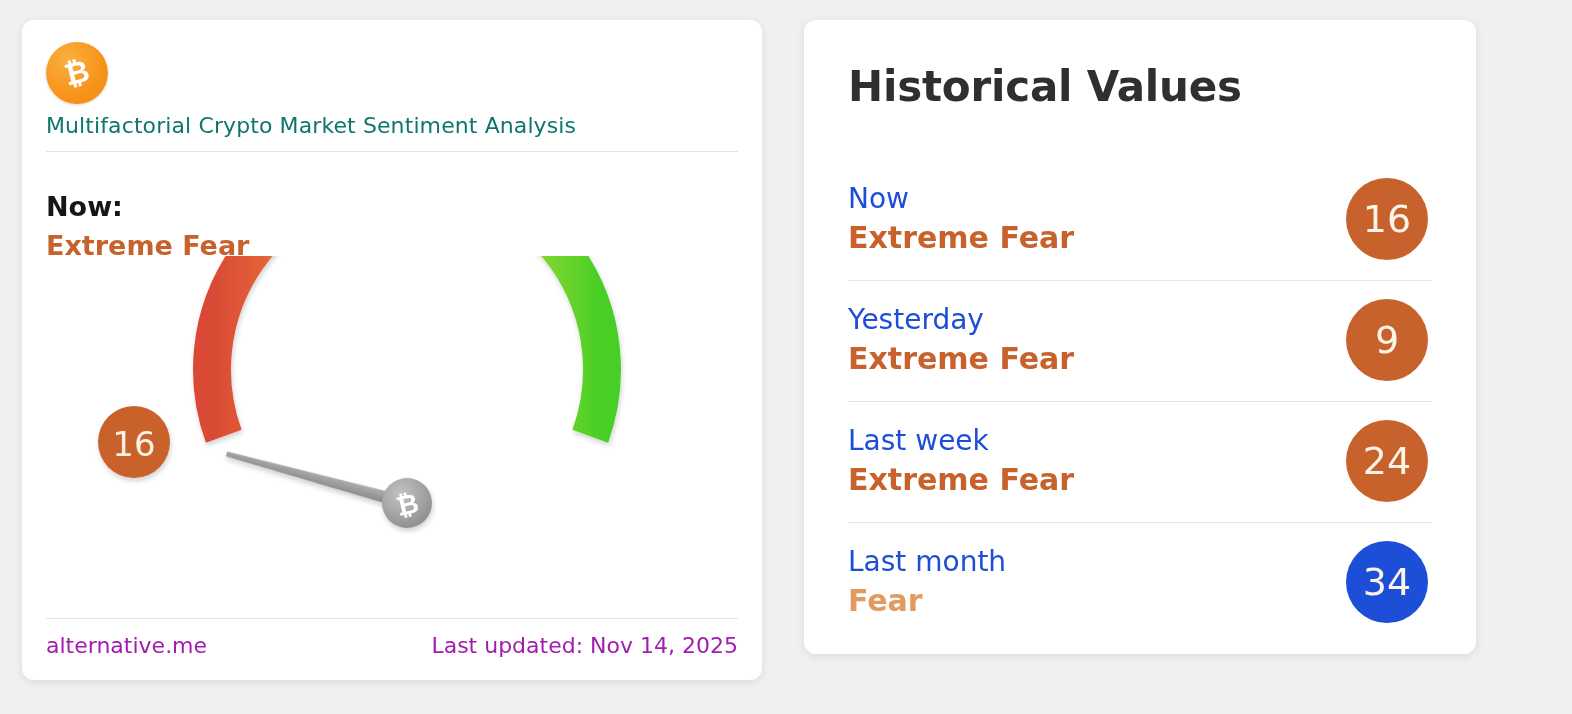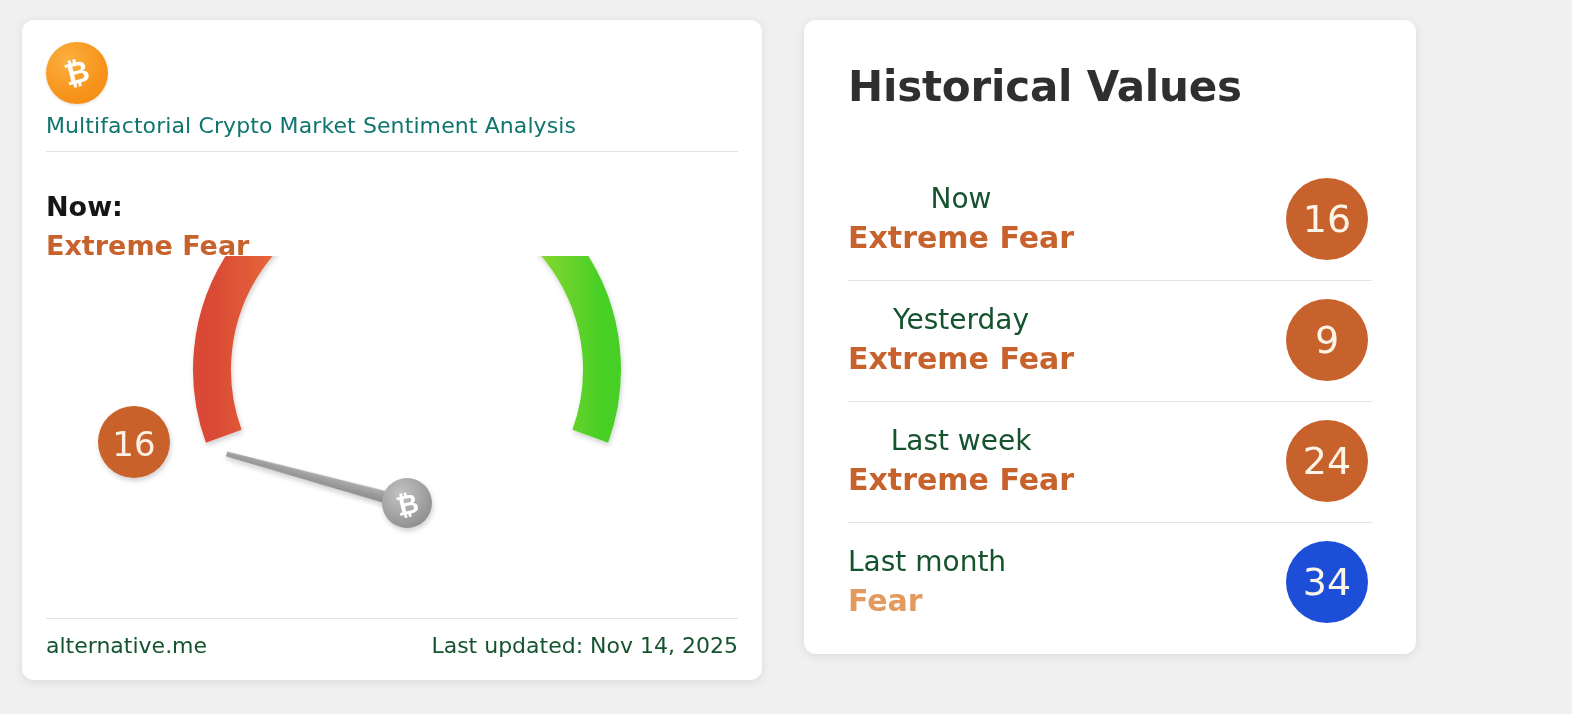--- a/index.html
+++ b/index.html
@@ -30,21 +30,21 @@
   #gauge-card {
     left: 22px;
     top: 20px;
     width: 740px;
     height: 660px;
   }
 
   #history-card {
     left: 804px;
     top: 20px;
-    width: 612px;
+    width: 672px;
     height: 634px;
   }
 
   
   .gauge-header {
     position: absolute;
     left: 24px;
     top: 22px;
     right: 24px;
   }
@@ -133,21 +133,21 @@
     bottom: 22px;
   }
 
   .gauge-footer .hr { margin-top: 0; margin-bottom: 14px; }
 
   .footer-row {
     display: flex;
     justify-content: space-between;
     align-items: flex-end;
     font-size: 22px;
-    color: #14532d;
+    color: #a21caf;
   }
 
   
   .hist-title {
     position: absolute;
     left: 44px;
     top: 42px;
     font-size: 42px;
     font-weight: 700;
     color: #2f2f2f;
@@ -170,24 +170,23 @@
     border-bottom: 1px solid #e5e5e5;
     min-height: 104px;
   }
 
   .hist-row:last-child { border-bottom: none; }
 
   .hist-text { display: flex; flex-direction: column; gap: 6px; }
 
   .hist-period {
     font-size: 28px;
-    color: #14532d;
+    color: #1d4ed8;
     font-weight: 400;
     line-height: 1.15;
-    text-align: center;
   }
 
   .hist-class {
     font-size: 30px;
     font-weight: 700;
     line-height: 1.15;
   }
 
   .hist-badge {
     width: 82px;

